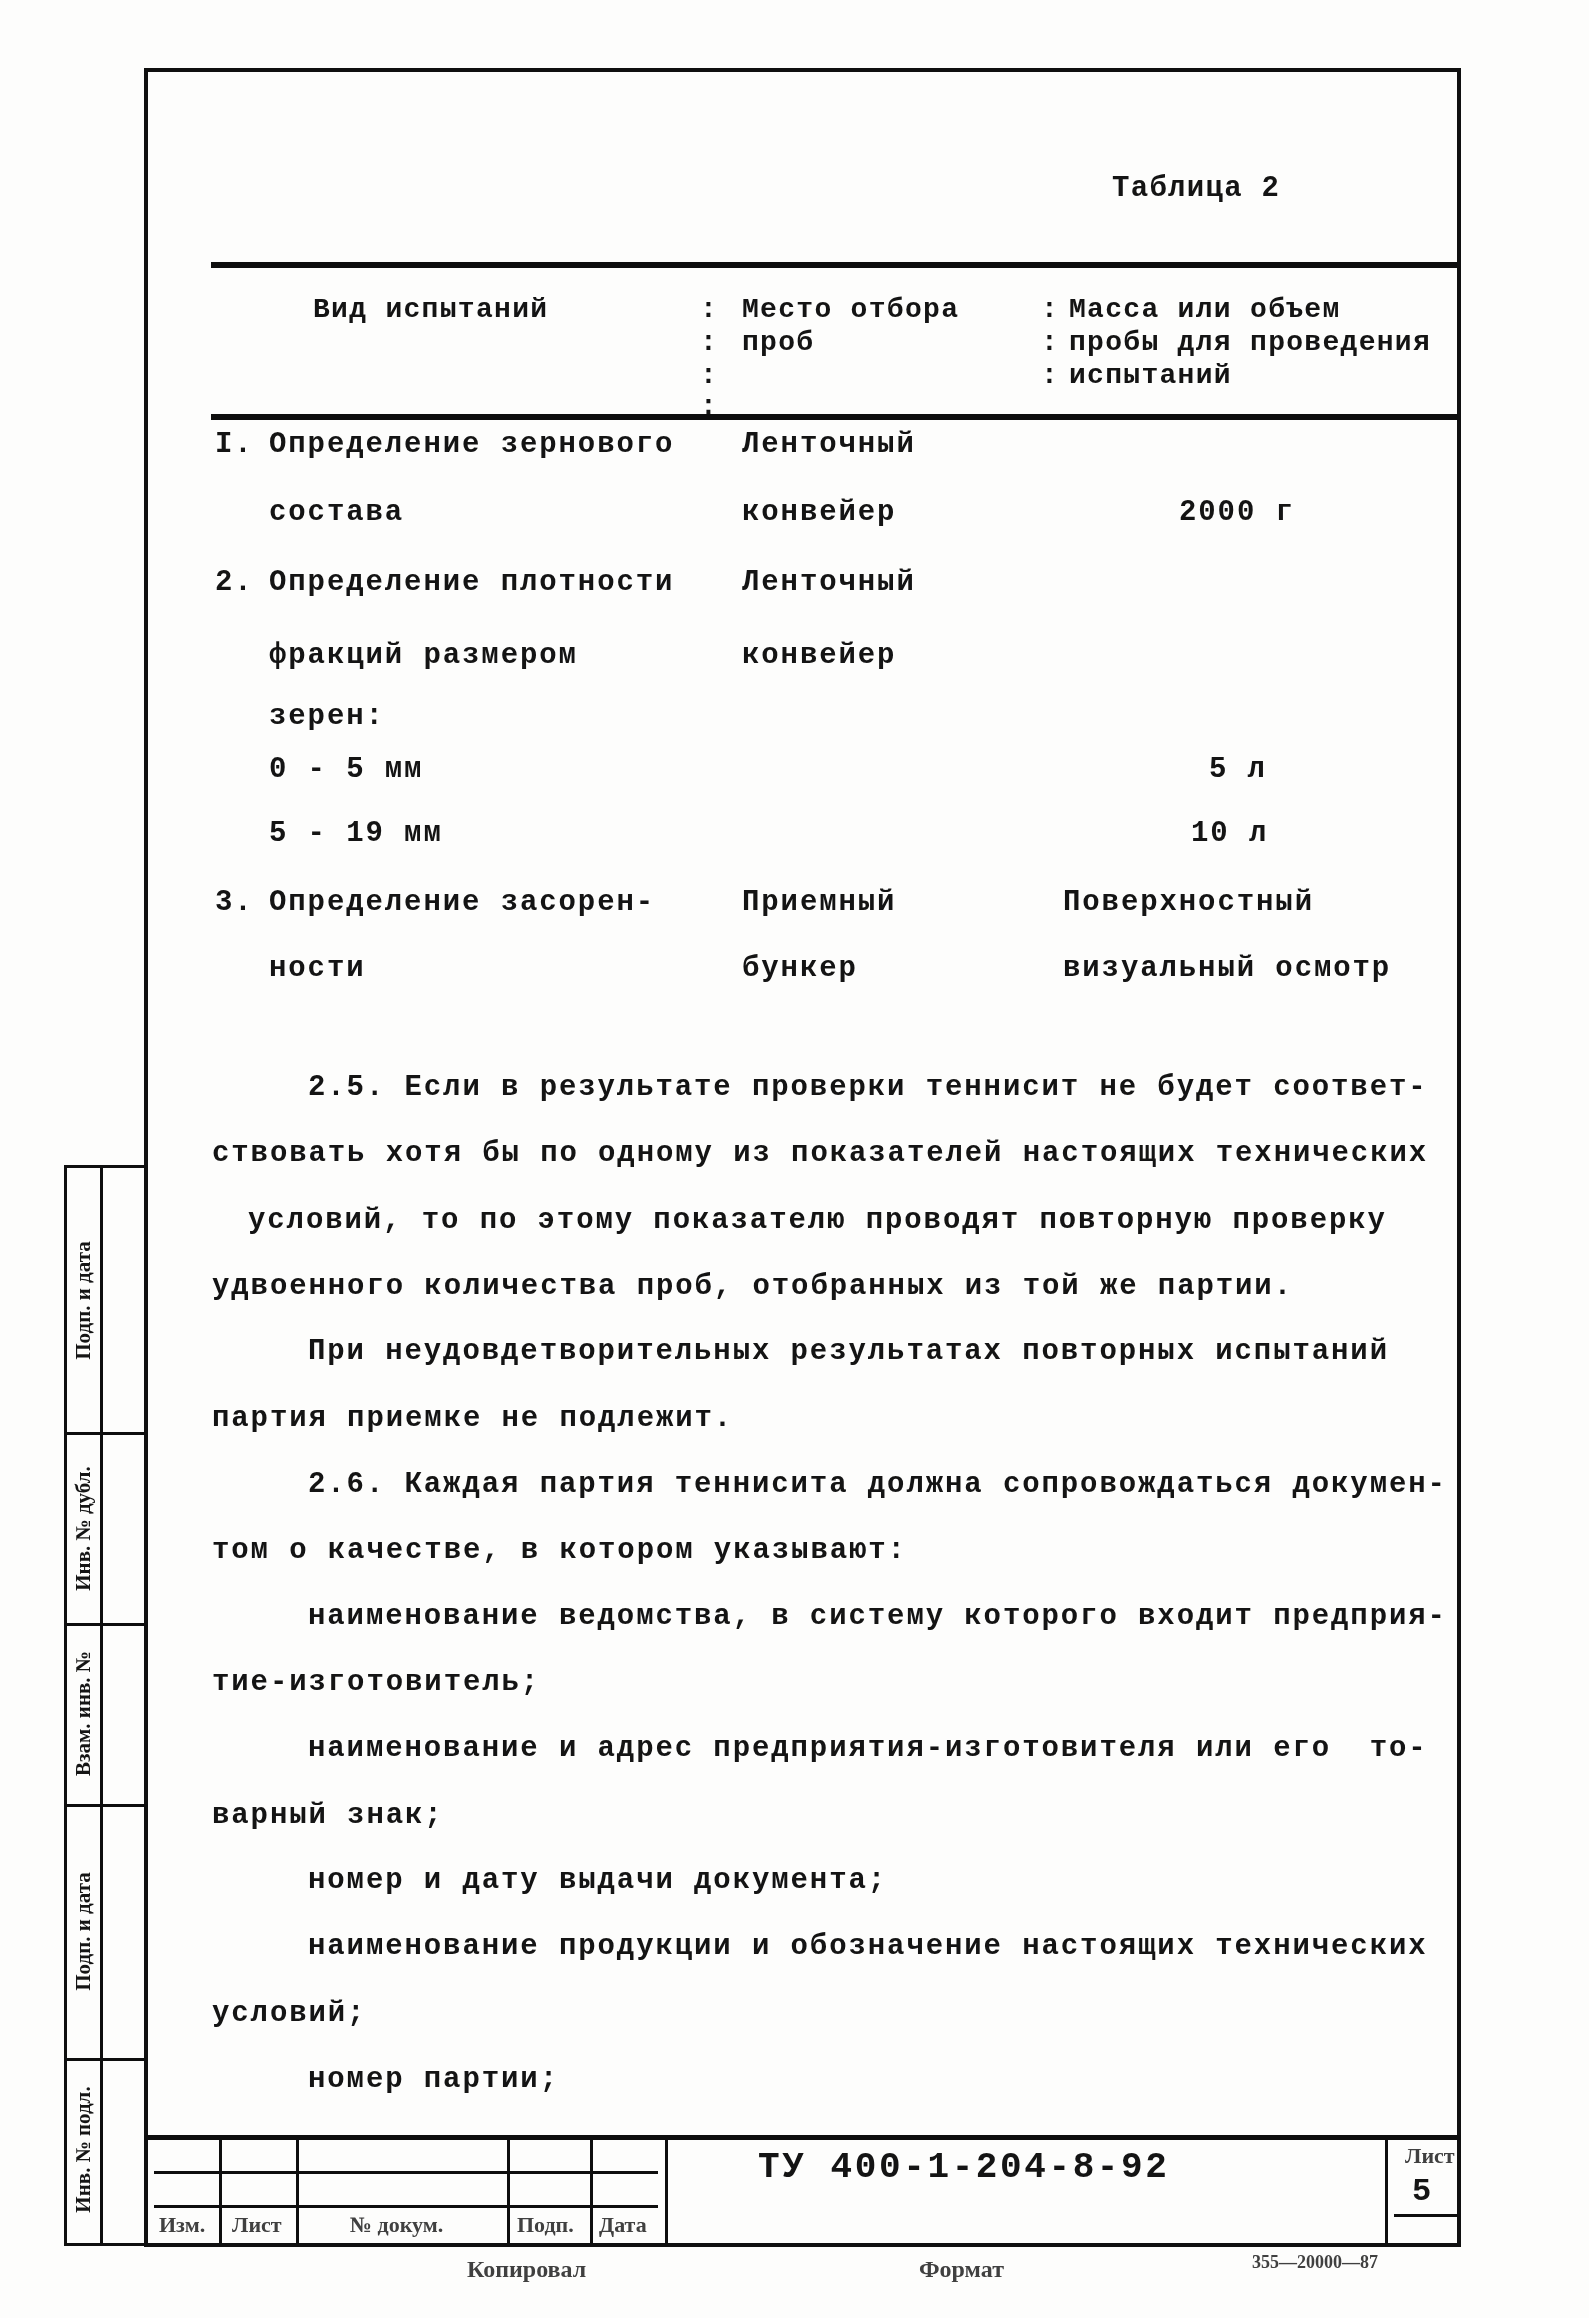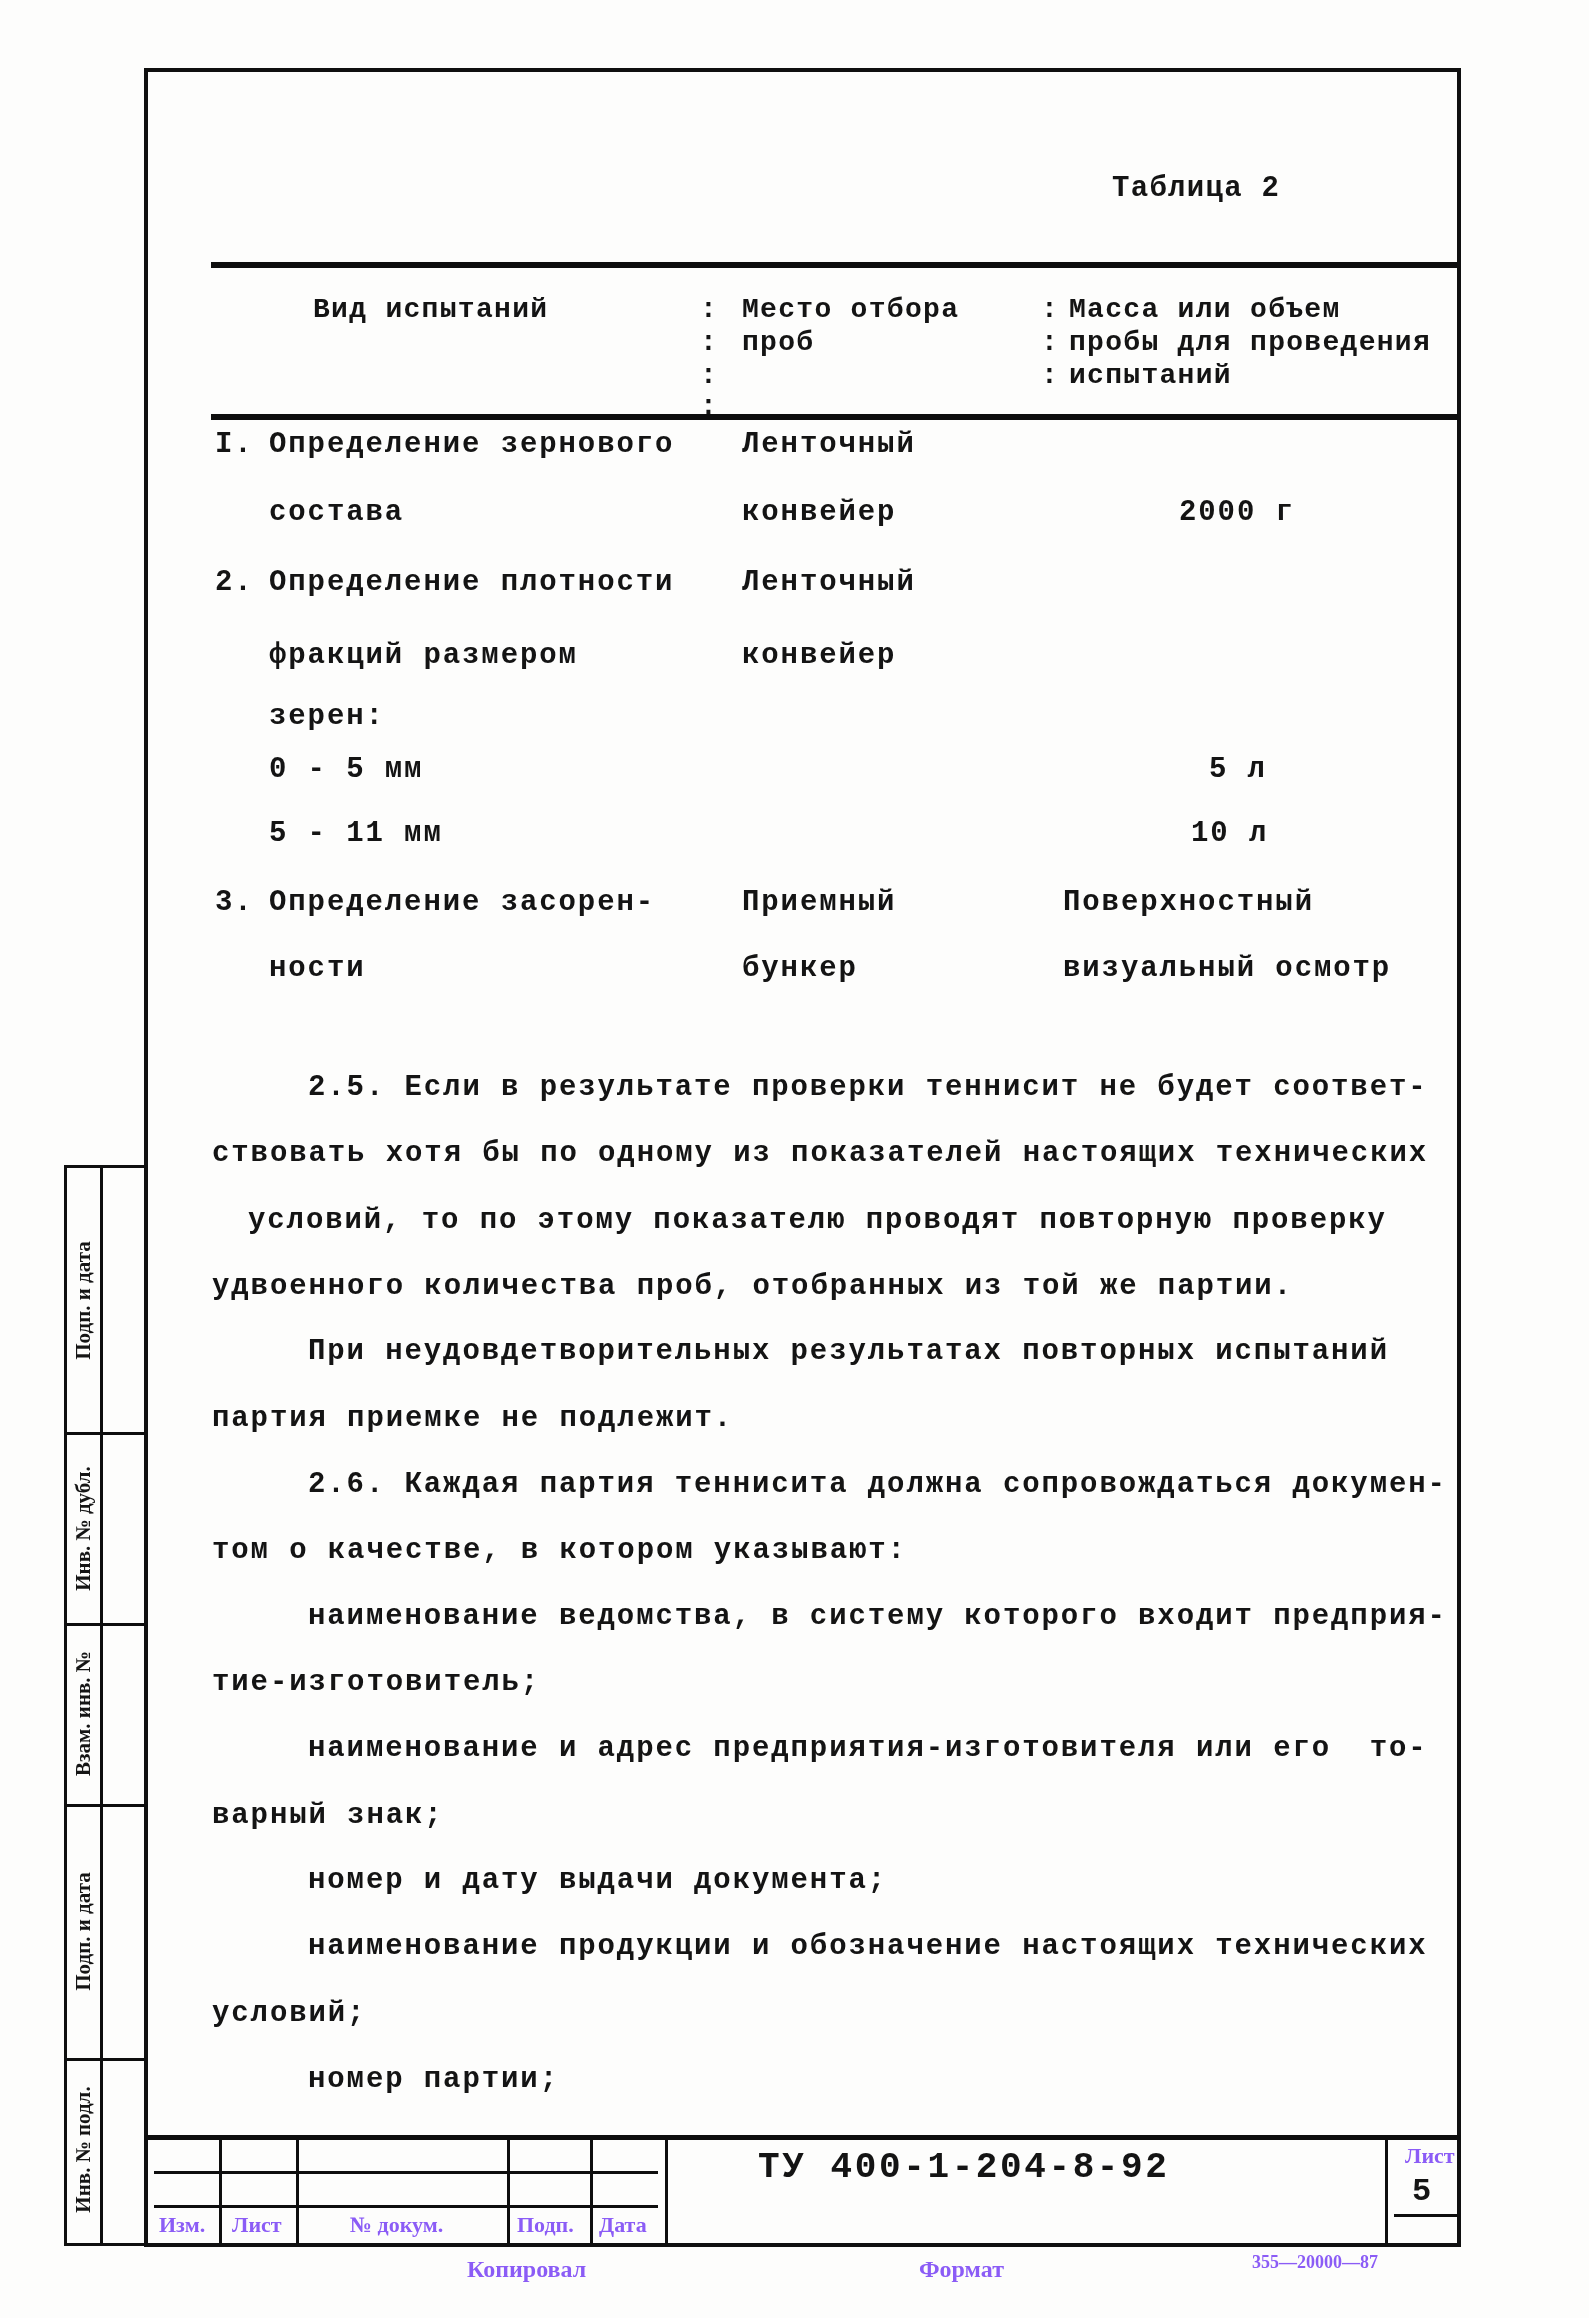--- a/index.html
+++ b/index.html
@@ -12,21 +12,21 @@
   .t{
     position:absolute;white-space:pre;font-weight:700;font-size:29px;
     letter-spacing:1.9px;line-height:1;color:#141414;
   }
   .hd{font-size:28px;letter-spacing:1.3px;}
   .cap{font-size:29px;letter-spacing:1.3px;}
   .rule{position:absolute;background:#0e0e0e;}
   
   .gs{
     position:absolute;white-space:pre;font-family:"Liberation Serif","DejaVu Serif",serif;
-    font-weight:600;font-size:22px;line-height:1;color:#8b5cf6;
+    font-weight:600;font-size:22px;line-height:1;color:#404040;
   }
   .frame{
     position:absolute;left:144px;top:68px;width:1317px;height:2179px;
     border:4.5px solid #101010;box-sizing:border-box;background:transparent;
   }
   .sidebar{
     position:absolute;left:64px;top:1165px;width:84px;height:1081px;
     border:3.8px solid #101010;box-sizing:border-box;
   }
   .sb-sep{position:absolute;left:0;width:100%;height:3.2px;background:#0e0e0e;}
@@ -82,21 +82,21 @@
 <div class="t" style="left:742px;top:568px;">Ленточный</div>
 
 <div class="t" style="left:269px;top:641px;">фракций размером</div>
 <div class="t" style="left:742px;top:641px;">конвейер</div>
 
 <div class="t" style="left:269px;top:702px;">зерен:</div>
 
 <div class="t" style="left:269px;top:755px;">0 - 5 мм</div>
 <div class="t" style="left:1209px;top:755px;">5 л</div>
 
-<div class="t" style="left:269px;top:819px;">5 - 11 мм</div>
+<div class="t" style="left:269px;top:819px;">5 - 19 мм</div>
 <div class="t" style="left:1191px;top:819px;">10 л</div>
 
 <div class="t" style="left:215px;top:888px;">3.</div>
 <div class="t" style="left:269px;top:888px;">Определение засорен-</div>
 <div class="t" style="left:742px;top:888px;">Приемный</div>
 <div class="t" style="left:1063px;top:888px;">Поверхностный</div>
 
 <div class="t" style="left:269px;top:954px;">ности</div>
 <div class="t" style="left:742px;top:954px;">бункер</div>
 <div class="t" style="left:1063px;top:954px;">визуальный осмотр</div>

